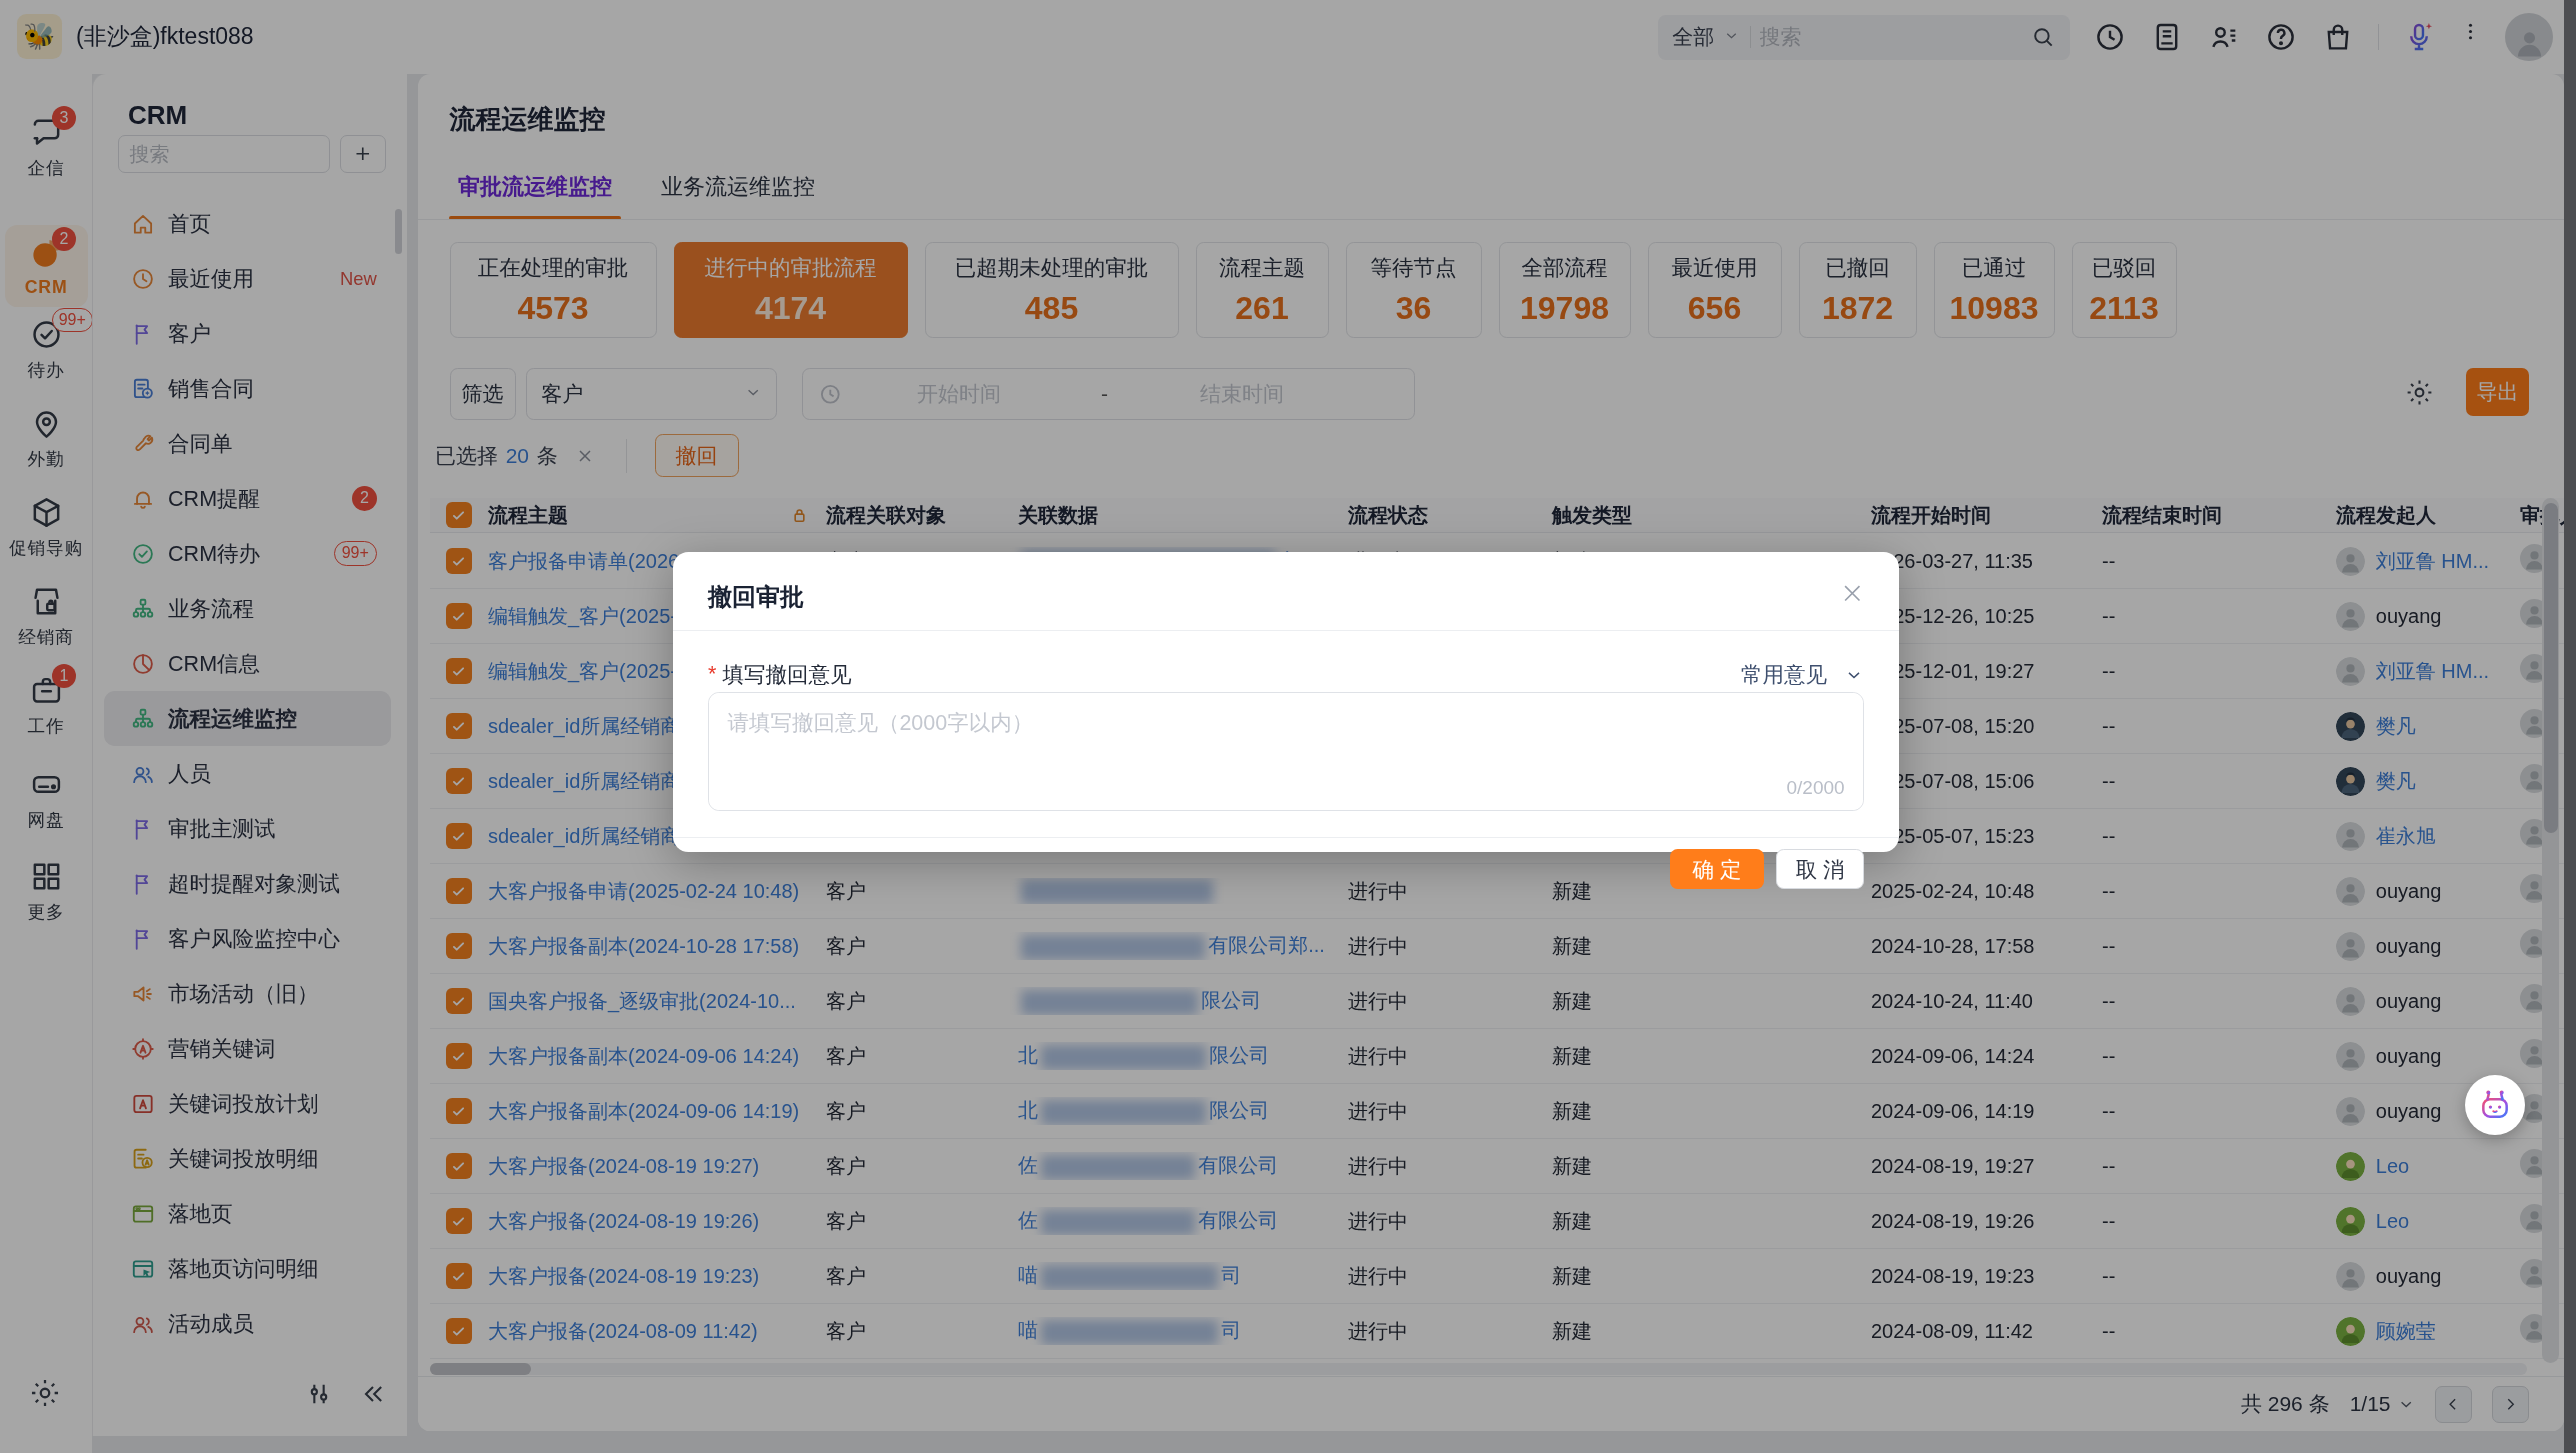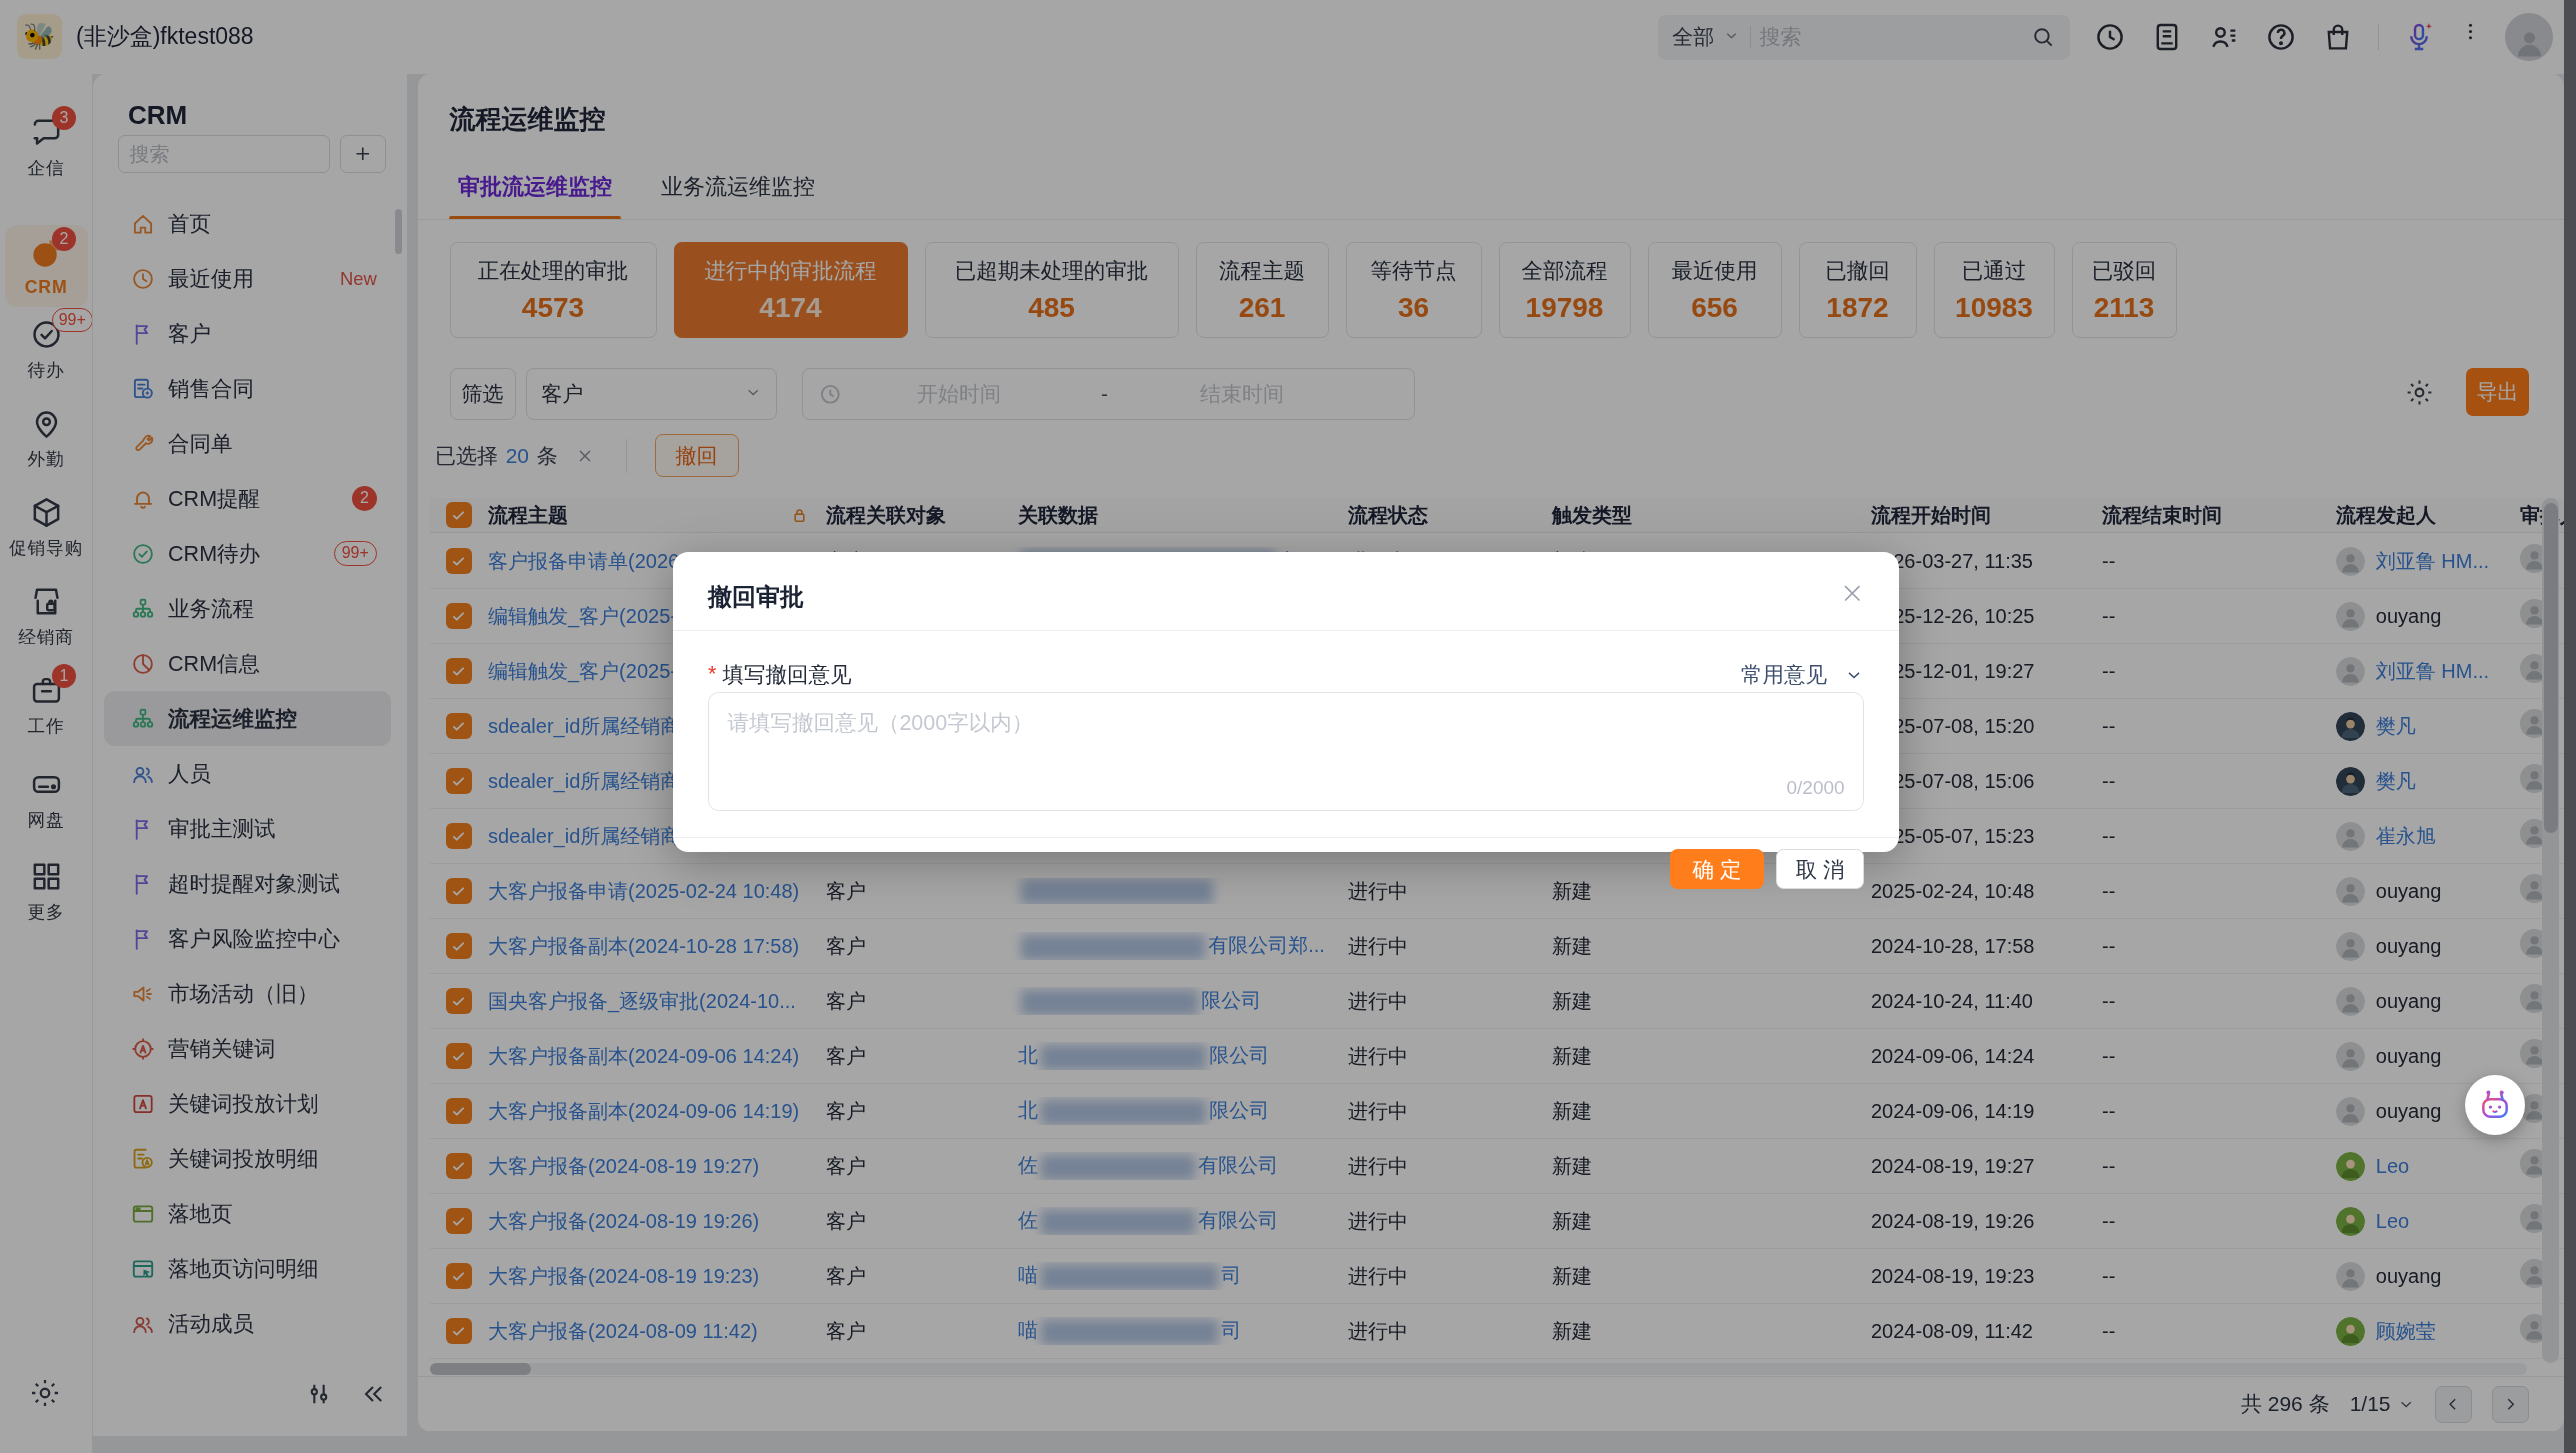--- a/index.html
+++ b/index.html
@@ -57,21 +57,21 @@
   .main { position:absolute; left:418px; top:74px; width:2146px; height:1357px; background:#fff; border-radius:12.3px; z-index:1; overflow:hidden; }
   .pg-title { position:absolute; left:31.5px; top:28px; font-size:26px; font-weight:bold; color:#20273a; }
   .tabs { position:absolute; left:40px; top:98px; display:flex; gap:49px; }
   .tab { font-size:22px; color:#2b3342; padding-bottom:18.4px; position:relative; }
   .tab.active { color:#6d28d9; font-weight:bold; }
   .tab.active::after { content:""; position:absolute; left:-9.2px; right:-9.2px; bottom:0; height:4.6px; border-radius:2.3px; background:#ef7418; }
   .tabs-line { position:absolute; left:0; right:0; top:145px; height:0.8px; background:#ebedf0; }
   .stats { position:absolute; left:31.5px; top:168px; display:flex; gap:17px; }
   .stat { height:96px; border:0.8px solid #e2e4e8; border-radius:7.7px; display:flex; flex-direction:column; align-items:center; justify-content:center; gap:7.7px; background:#fff; }
   .stat .sl { font-size:21.5px; color:#2b3342; white-space:nowrap; }
-  .stat .sv { font-size:28px; font-weight:bold; color:#e8711c; }
+  .stat .sv { font-size:32px; font-weight:bold; color:#e8711c; }
   .stat.active { background:#ed7b2f; border-color:#ed7b2f; }
   .stat.active .sl { color:#fff; }
   .stat.active .sv { color:#ffeede; }
 
   .filter-row { position:absolute; left:31.5px; top:294px; height:52px; display:flex; gap:10.8px; }
   .btn-plain { height:52px; border:0.8px solid #dfe1e6; border-radius:7.7px; background:#fff; display:flex; align-items:center; justify-content:center; font-size:21px; color:#2b3342; }
   .f-filter { width:66px; }
   .f-select { width:251px; justify-content:space-between; padding:0 14px; }
   .f-select .chev { color:#8a8f9a; }
   .f-date { width:613px; margin-left:14px; color:#c0c4cc; gap:0; padding:0 15.4px; justify-content:flex-start; }

